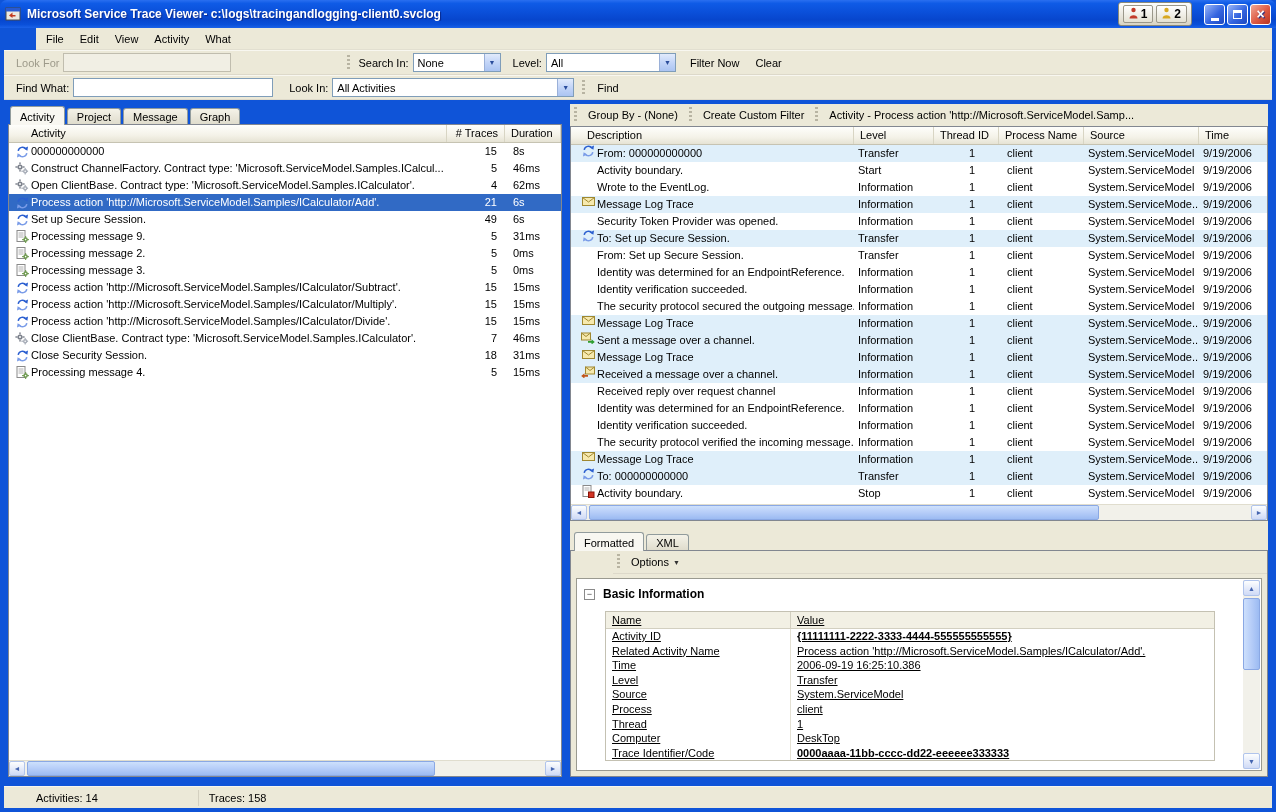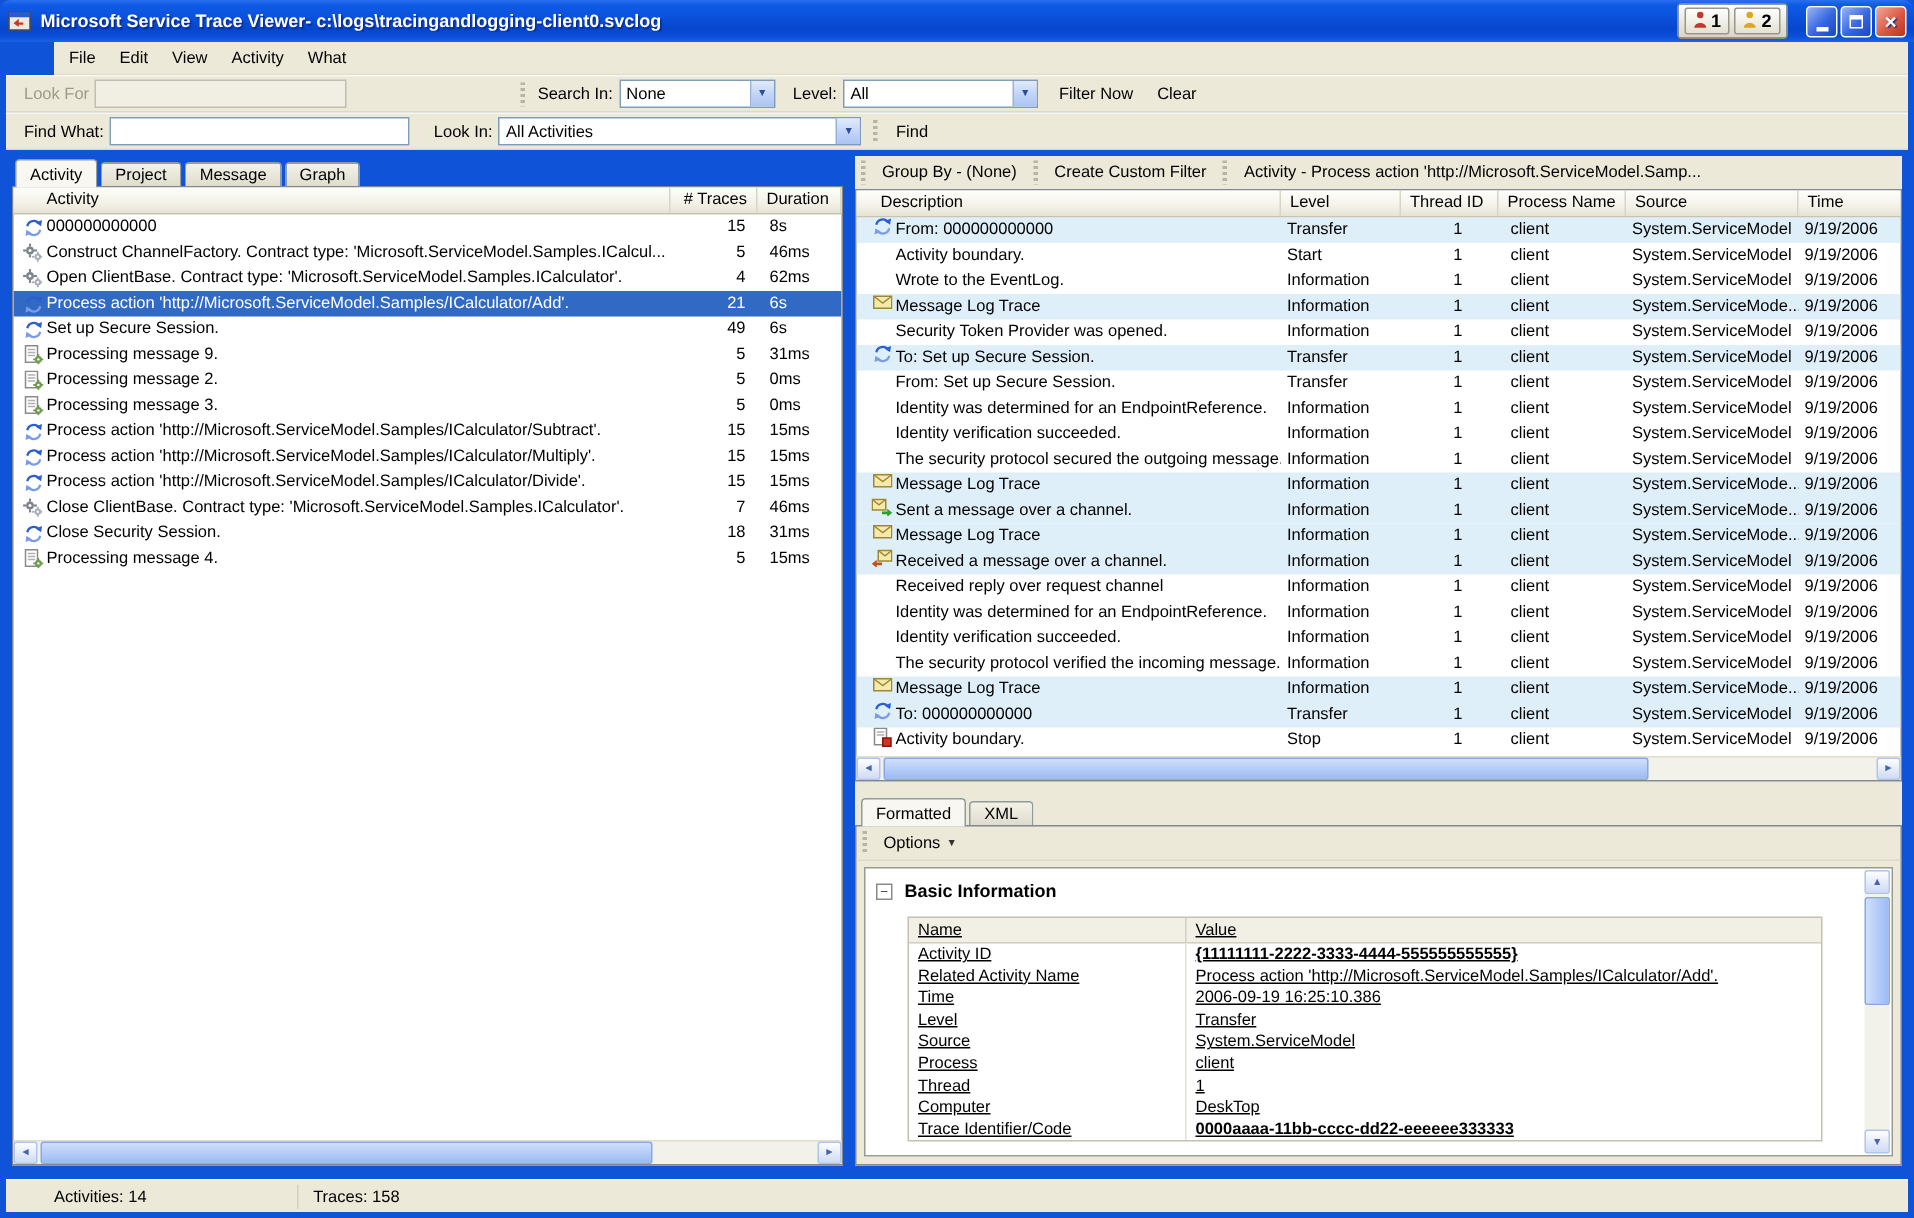--- a/index.html
+++ b/index.html
@@ -90,21 +90,21 @@
   .hscroll{ height:16px; flex:none; display:flex; background:#f2f1ea; border-top:1px solid #e0ddce; }
   .sb-btn{ width:16px; height:100%; flex:none; background:linear-gradient(#fdfefe,#cfdaf6); border:1px solid #b0c4ec; border-radius:2px; color:#4565b0; font-size:7px; display:flex; align-items:center; justify-content:center; }
   .sb-track{ flex:1; position:relative; }
   .sb-thumb{ position:absolute; top:0; bottom:0; background:linear-gradient(180deg,#cde0fc,#b6cdf8 50%,#9cbbf2); border:1px solid #8aa8e4; border-radius:2px; }
   .vscroll{ position:absolute; top:1px; bottom:1px; right:1px; width:17px; background:#f2f1ea; display:flex; flex-direction:column; }
   .vsb-btn{ height:16px; width:100%; flex:none; background:linear-gradient(#fdfefe,#cfdaf6); border:1px solid #b0c4ec; border-radius:2px; color:#4565b0; font-size:7px; display:flex; align-items:center; justify-content:center; }
   .vsb-track{ flex:1; position:relative; }
   .vsb-thumb{ position:absolute; left:0; right:0; top:2px; height:72px; background:linear-gradient(90deg,#cde0fc,#b6cdf8 50%,#9cbbf2); border:1px solid #8aa8e4; border-radius:2px; }
   
   .detail-tabs{ position:absolute; top:426px; left:4px; height:20px; display:flex; align-items:flex-end; }
-  .detail-frame{ position:absolute; left:0; right:0; top:446px; bottom:0; border:1px solid #828790; background:#ece9d8; }
+  .detail-frame{ position:absolute; left:0; right:0; top:446px; bottom:0; border:1px solid #828790; background:#ece9d8;padding-left:42px; }
   .options-bar{ height:23px; display:flex; align-items:center; border-bottom:1px solid #ddd9ca; }
   .options-btn{ display:flex; align-items:center; gap:4px; padding:2px 7px; cursor:default; }
   .caret{ font-size:7px; color:#333; }
   .detail-content{ position:absolute; left:5px; right:5px; top:27px; bottom:5px; background:#fff; border:1px solid #9a9a90; overflow:hidden; }
   .collapse-box{ position:absolute; left:7px; top:10px; width:11px; height:11px; border:1px solid #8a8a8a; background:#fff; font-size:9px; line-height:9px; text-align:center; color:#444; cursor:default; }
   .section-title{ position:absolute; left:26px; top:8px; font-weight:bold; font-size:12px; }
   .nv-table{ position:absolute; left:28px; right:46px; top:32px; border:1px solid #c4c1b2;text-decoration:underline; }
   .nv-header{ display:flex; height:17px; background:#f2f0e4; border-bottom:1px solid #d2cfc0; }
   .nv-hcell{ padding:2px 6px; }
   .nv-name{ width:185px; flex:none; border-right:1px solid #d2cfc0; }
@@ -163,21 +163,21 @@
     <div class="menu-item">View</div>
     <div class="menu-item">Activity</div>
     <div class="menu-item">What</div>
   </div>
 
 <div class="toolbar tb1">
   <span class="tb-label disabled-text" style="margin-left:8px">Look For</span>
   <input class="tb-input" style="width: 168px;" disabled="" value="">
   <span class="grip" style="margin-left:116px"></span>
   <span class="tb-label">Search In:</span>
-  <span class="combo" style="width:104px">
+  <span class="combo" style="width:88px">
     <span class="combo-value">None</span>
     <span class="combo-arrow">▼</span>
   </span>
   <span class="tb-label" style="margin-left:8px">Level:</span>
   <span class="combo" style="width:130px">
     <span class="combo-value">All</span>
     <span class="combo-arrow">▼</span>
   </span>
   <span class="flat-btn" style="margin-left:6px">Filter Now</span>
   <span class="flat-btn">Clear</span>

